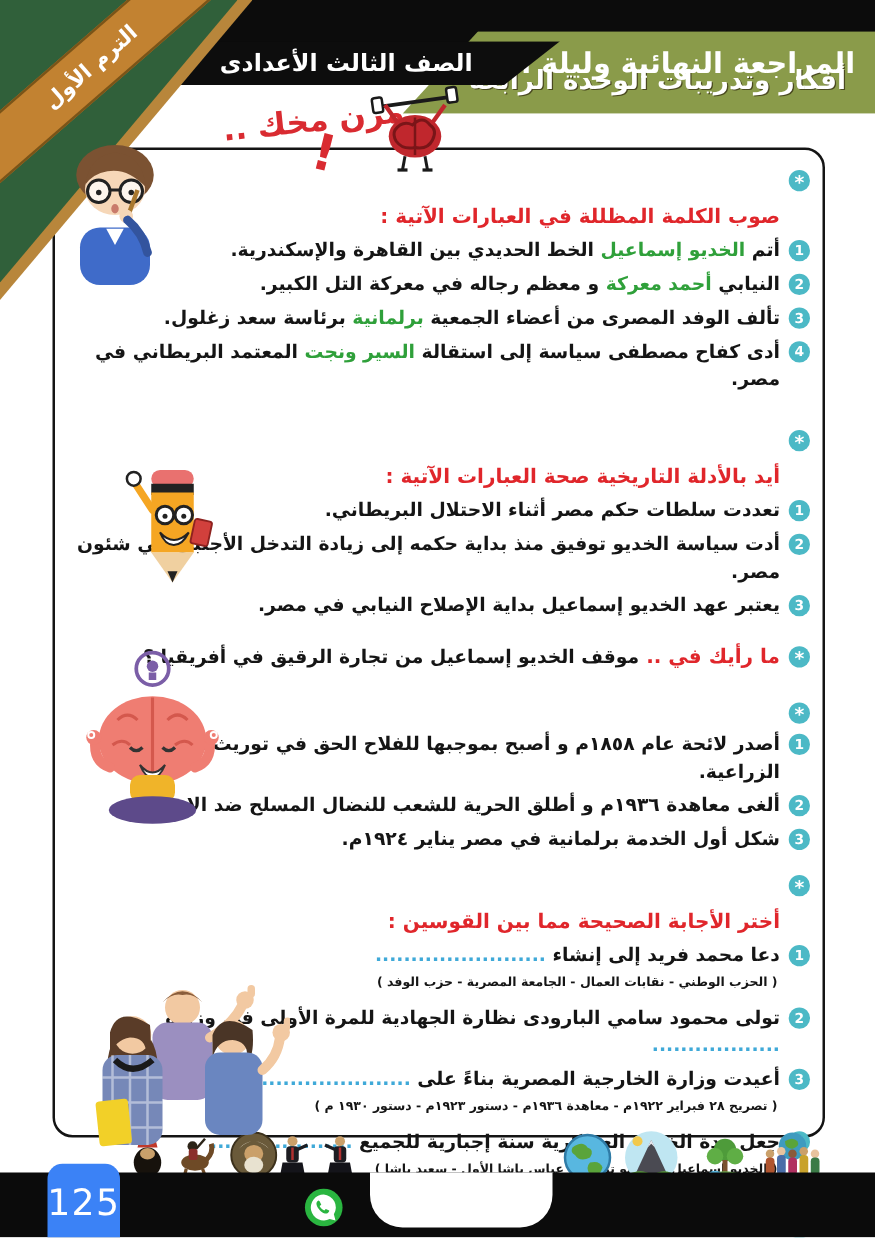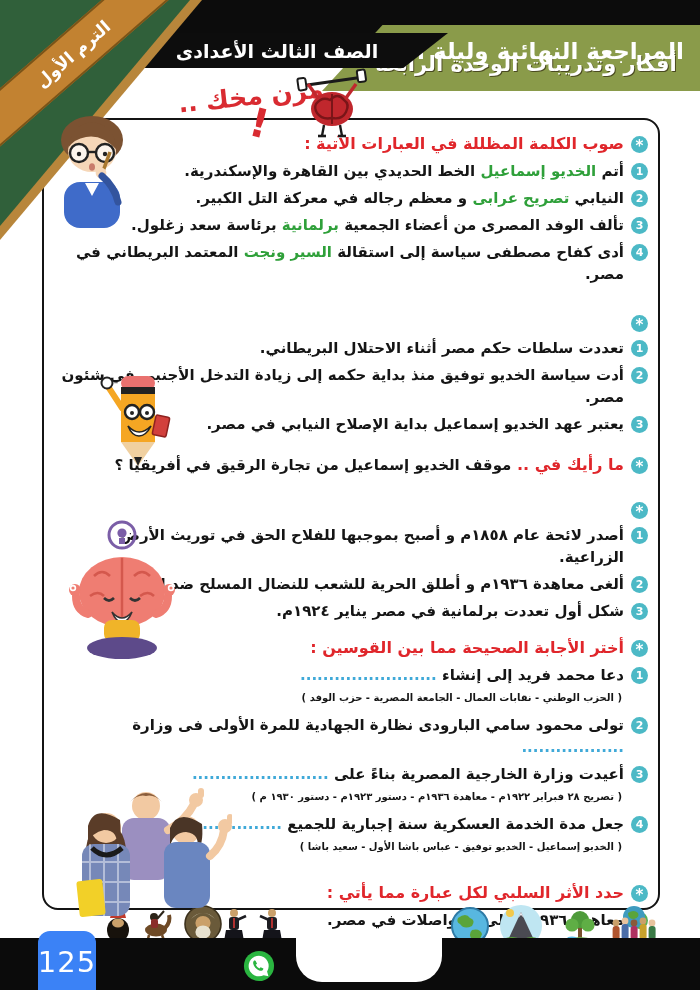--- a/index.html
+++ b/index.html
@@ -41,21 +41,21 @@
   .sec { margin-top:18px; }
   .sec-a { margin-top:5px; }  .sec-b { margin-top:27px; } .sec-op { margin-top:19px; }
   .sec-c { margin-top:23px; } .sec-d { margin-top:15px; } .sec-e { margin-top:24px; }
 
   .row { display:flex; direction:rtl; align-items:flex-start; gap:7px; margin-top:5px; }
   .heading-row { margin-top:0; }
   .marker { flex:0 0 auto; width:17px; height:17px; border-radius:50%; background:#4cb9c6; color:#fff;
             font-size:11px; font-weight:700; display:flex; align-items:center; justify-content:center; margin-top:3px; }
   .marker.ast { font-size:15px; line-height:1; padding-top:3px; }
   .marker.check { background:#56b156; font-size:11px; }
-  .heading-text { color:#e0262b; font-size:16px; font-weight:700; line-height:22px; }
+  .heading-text { color:#e0262b; font-size:16px; font-weight:700; line-height:22px;margin-top:29px; }
   .inline-red { color:#e0262b; font-size:16px; font-weight:700; }
   .body-text { color:#151515; font-size:15px; font-weight:700; line-height:22px; }
   .seg-green { color:#2fa03a; }
   .seg-dots { color:#3fa9d8; letter-spacing:1px; }
   .options-row { margin-top:1px; padding-right:26px; }
   .options-row .body-text { font-size:10px; }
 
   
   .char { position:absolute; z-index:8; }
 
@@ -114,34 +114,35 @@
           <div class="row heading-row">
             <span class="marker ast">*</span>
             <span class="heading-text">صوب الكلمة المظللة في العبارات الآتية :</span>
           </div>
           <div class="row">
             <span class="marker">1</span>
             <span class="body-text"><span>أتم </span><span class="seg-green">الخديو إسماعيل</span><span> الخط الحديدي بين القاهرة والإسكندرية.</span></span>
           </div>
           <div class="row">
             <span class="marker">2</span>
-            <span class="body-text"><span>النيابي </span><span class="seg-green">تصريح عرابى</span><span> و معظم رجاله في معركة التل الكبير.</span></span>
+            <span class="body-text"><span>النيابي </span><span class="seg-green">أحمد معركة</span><span> و معظم رجاله في معركة التل الكبير.</span></span>
           </div>
           <div class="row">
             <span class="marker">3</span>
             <span class="body-text"><span>تألف الوفد المصرى من أعضاء الجمعية </span><span class="seg-green">برلمانية</span><span> برئاسة سعد زغلول.</span></span>
           </div>
           <div class="row">
             <span class="marker">4</span>
             <span class="body-text"><span>أدى كفاح مصطفى سياسة إلى استقالة </span><span class="seg-green">السير ونجت</span><span> المعتمد البريطاني في مصر.</span></span>
           </div>
         </div>
         <div class="sec sec-b">
           <div class="row heading-row">
             <span class="marker ast">*</span>
+            <span class="heading-text">أيد بالأدلة التاريخية صحة العبارات الآتية :</span>
           </div>
           <div class="row">
             <span class="marker">1</span>
             <span class="body-text"><span>تعددت سلطات حكم مصر أثناء الاحتلال البريطاني.</span></span>
           </div>
           <div class="row">
             <span class="marker">2</span>
             <span class="body-text"><span>أدت سياسة الخديو توفيق منذ بداية حكمه إلى زيادة التدخل الأجنبي في شئون مصر.</span></span>
           </div>
           <div class="row">
@@ -162,21 +163,21 @@
           <div class="row">
             <span class="marker">1</span>
             <span class="body-text"><span>أصدر لائحة عام ١٨٥٨م و أصبح بموجبها للفلاح الحق في توريث الأرض الزراعية.</span></span>
           </div>
           <div class="row">
             <span class="marker">2</span>
             <span class="body-text"><span>ألغى معاهدة ١٩٣٦م و أطلق الحرية للشعب للنضال المسلح ضد الإنجليز.</span></span>
           </div>
           <div class="row">
             <span class="marker">3</span>
-            <span class="body-text"><span>شكل أول تعددت برلمانية في مصر يناير ١٩٢٤م.</span></span>
+            <span class="body-text"><span>شكل أول الخدمة برلمانية في مصر يناير ١٩٢٤م.</span></span>
           </div>
         </div>
         <div class="sec sec-d">
           <div class="row heading-row">
             <span class="marker ast">*</span>
             <span class="heading-text">أختر الأجابة الصحيحة مما بين القوسين :</span>
           </div>
           <div class="row">
             <span class="marker">1</span>
             <span class="body-text"><span>دعا محمد فريد إلى إنشاء </span><span class="seg-dots">........................</span></span>

